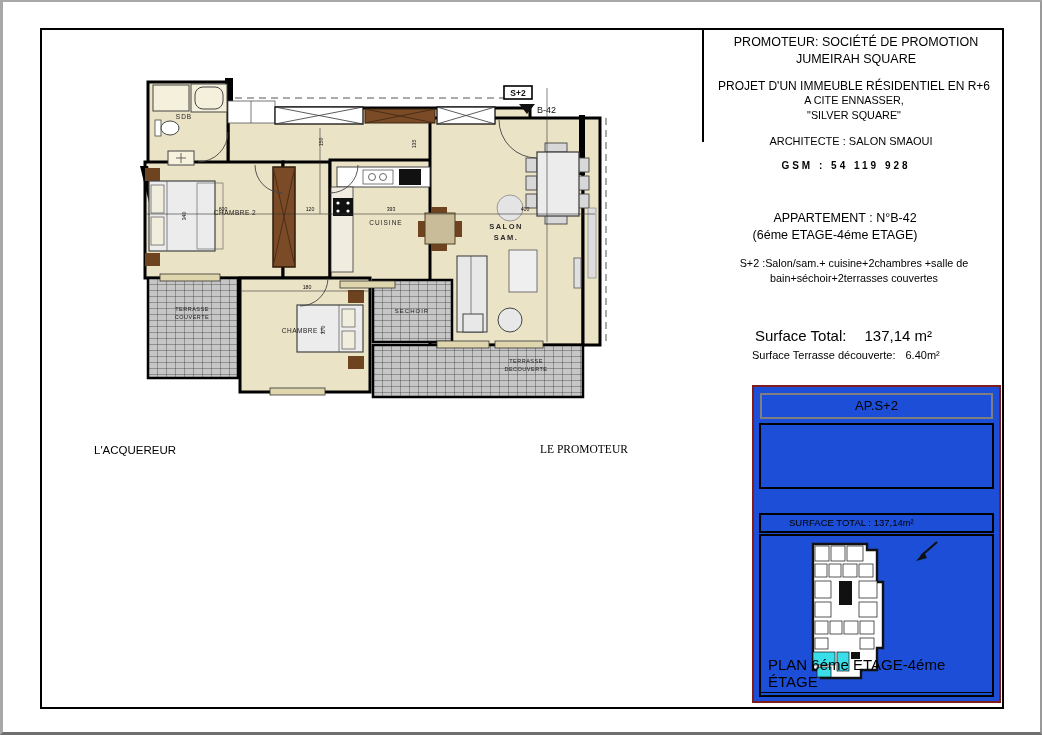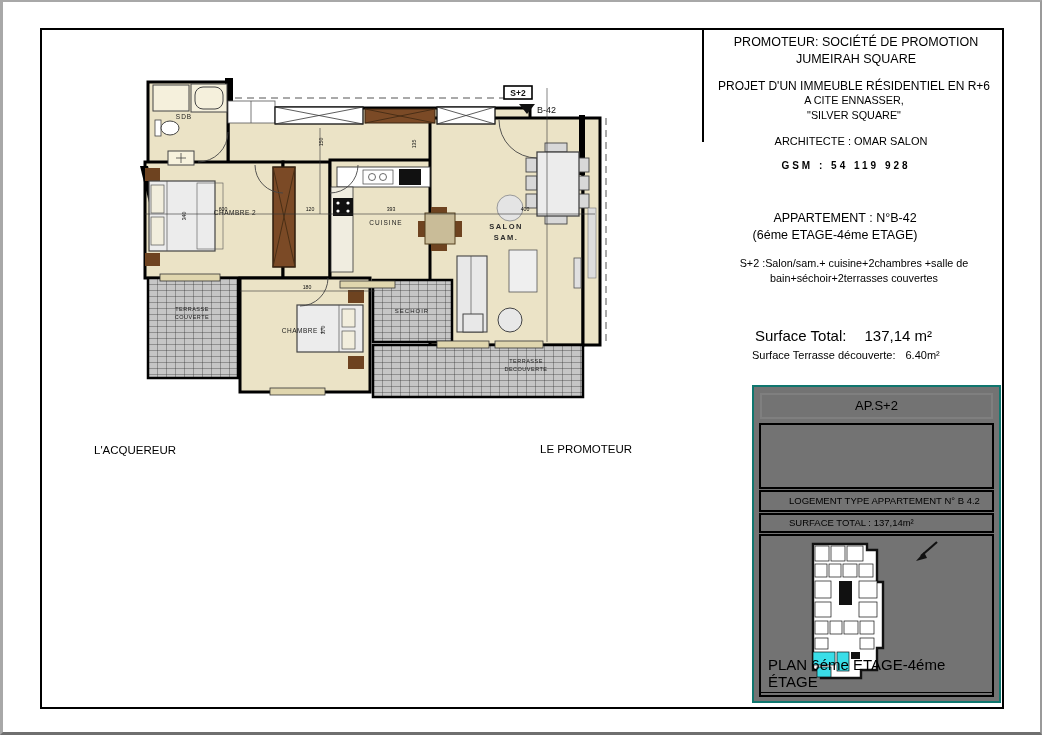--- a/index.html
+++ b/index.html
@@ -22,22 +22,22 @@
   .gsm-line{left:706px;top:152px;width:280px;font-size:10px;font-weight:bold;letter-spacing:3px;margin-top:8px;}
   .apt-title{left:700px;top:211px;width:290px;font-size:12.5px;}
   .apt-floors{left:690px;top:228px;width:290px;font-size:12.5px;}
   .apt-type1{left:706px;top:257px;width:296px;font-size:10.8px;}
   .apt-type2{left:706px;top:272px;width:296px;font-size:10.8px;}
   .surf-row1{left:755px;top:327px;width:240px;font-size:15px;}
   .surf-row2{left:752px;top:349px;width:245px;font-size:11px;}
   .surf-row1 .val{margin-left:18px;}
   .surf-row2 .val{margin-left:10px;}
   .sig-buyer{left:94px;top:444px;font-size:11.5px;}
-  .sig-promoter{left:540px;top:443px;font-size:11.5px;}
-  .tblock{position:absolute;left:752px;top:385px;width:245px;height:314px;border:2px solid #0f766e;background:#737373;}
+  .sig-promoter{left:540px;top:443px;font-size:11.5px;font-family:Liberation Serif, serif;}
+  .tblock{position:absolute;left:752px;top:385px;width:245px;height:314px;border:2px solid #7f1d1d;background:#1d4ed8;}
   .tblock .apbox{position:absolute;left:6px;top:6px;right:6px;height:22px;border:2px solid #7f7f7f;
      text-align:center;font-size:13px;line-height:22px;}
   .tblock .emptybox{position:absolute;left:5px;top:36px;right:5px;height:62px;border:2px solid #000;}
   .tblock .logembox{position:absolute;left:5px;top:103px;right:5px;height:18px;border:2px solid #000;
      font-size:9.5px;line-height:18px;padding-left:28px;box-sizing:content-box;}
   .tblock .surfbox{position:absolute;left:5px;top:126px;right:5px;height:16px;border:2px solid #000;
      font-size:9.5px;line-height:16px;padding-left:28px;}
   .tblock .planbox{position:absolute;left:5px;top:147px;right:5px;bottom:4px;border:2px solid #000;overflow:hidden;}
   .tblock .plancap{position:absolute;left:0;right:0;bottom:2px;padding:0 0 2px 7px;font-size:15px;
      border-bottom:1.5px solid #000;}
@@ -49,21 +49,21 @@
 
 <div class="page-edge"></div>
 <div class="main-frame"></div>
 <div class="hdr-divider"></div>
 
 <div class="abs ctr hdr-line1">PROMOTEUR:  SOCIÉTÉ DE PROMOTION</div>
 <div class="abs ctr hdr-line2">JUMEIRAH SQUARE</div>
 <div class="abs ctr proj-line1">PROJET D'UN IMMEUBLE RÉSIDENTIEL EN  R+6</div>
 <div class="abs ctr proj-line2">A CITE ENNASSER,</div>
 <div class="abs ctr proj-line3">"SILVER SQUARE"</div>
-<div class="abs ctr arch-line">ARCHITECTE :    OMAR SALON</div>
+<div class="abs ctr arch-line">ARCHITECTE :    SALON SMAOUI</div>
 <div class="abs ctr gsm-line">GSM : 54 119 928</div>
 
 <div class="abs ctr apt-title">APPARTEMENT : N°B-42</div>
 <div class="abs ctr apt-floors">(6éme ETAGE-4éme ETAGE)</div>
 <div class="abs ctr apt-type1">S+2 :Salon/sam.+ cuisine+2chambres +salle de</div>
 <div class="abs ctr apt-type2">bain+séchoir+2terrasses couvertes</div>
 
 <div class="abs surf-row1">
   <span>Surface Total:</span><span class="val">137,14 m²</span>
 </div>
@@ -252,21 +252,20 @@
     <text x="107" y="243" text-anchor="middle" font-size="5.5" letter-spacing="0.5">TERRASSE</text>
     <text x="107" y="251" text-anchor="middle" font-size="5.5" letter-spacing="0.5">COUVERTE</text>
     <text x="441" y="295" text-anchor="middle" font-size="5.5" letter-spacing="0.5">TERRASSE</text>
     <text x="441" y="303" text-anchor="middle" font-size="5.5" letter-spacing="0.5">DECOUVERTE</text>
   </g>
 </svg>
 
 <div class="tblock">
   <div class="apbox">AP.S+2</div>
   <div class="emptybox"></div>
-  <div class="logembox">LOGEMENT TYPE APPARTEMENT N° B 4.2</div>
   <div class="surfbox">SURFACE TOTAL : 137,14m²</div>
   <div class="planbox">
     <div class="thumbwrap">
       <svg width="231" height="142" viewBox="0 0 231 142">
 
         <g>
           <path d="M176 4 L160 18" stroke="#111" stroke-width="2.2" fill="none"></path>
           <polygon points="155,23 163,14 166,20" fill="#111"></polygon>
         </g>
 

